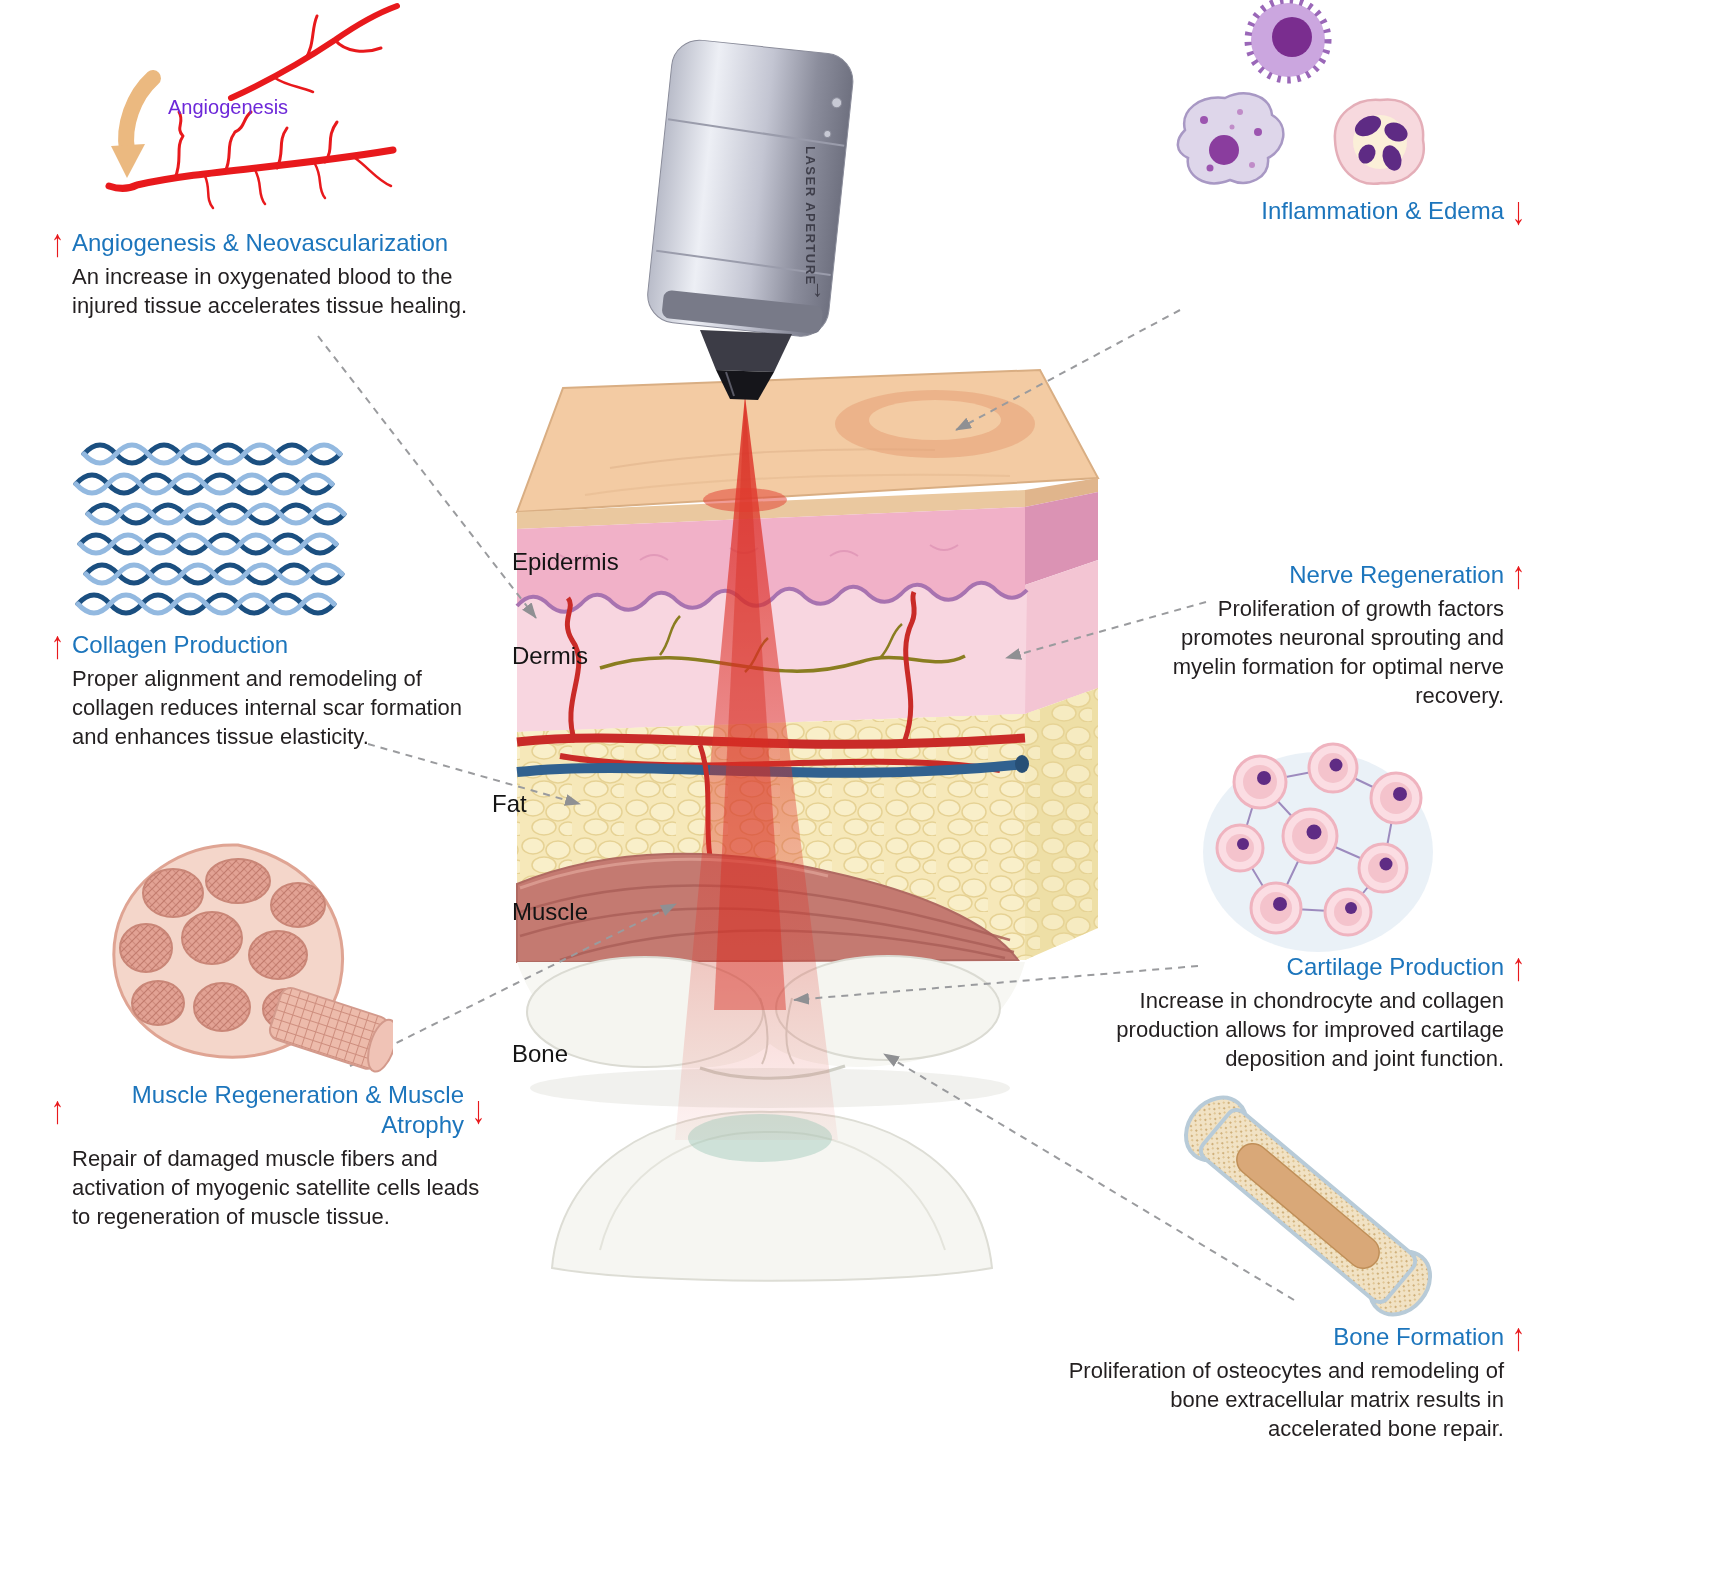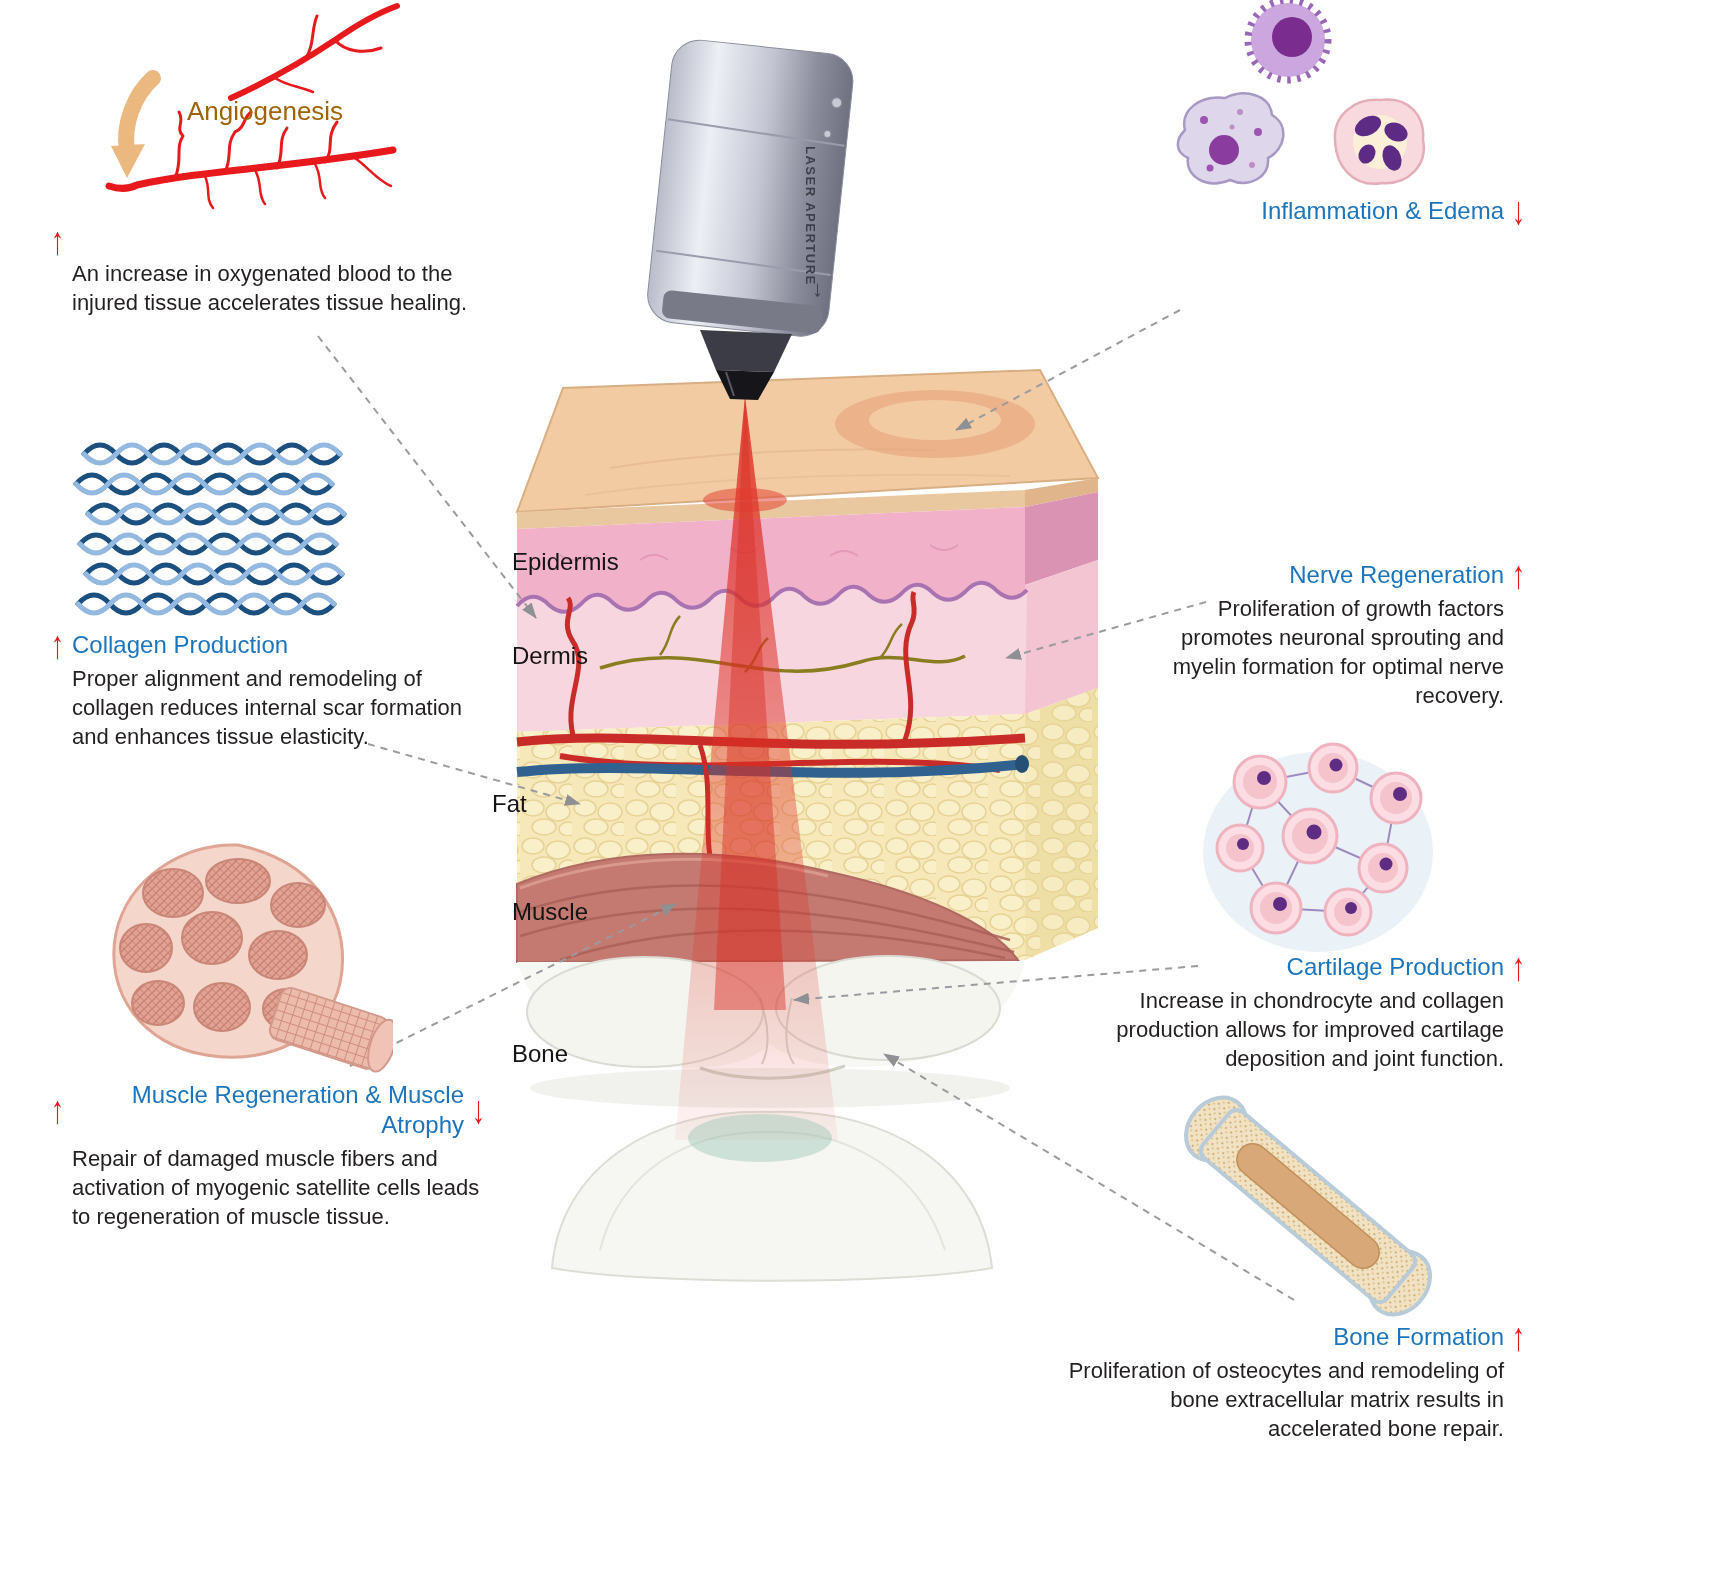--- a/index.html
+++ b/index.html
@@ -12,21 +12,21 @@
   .trow{display:flex;align-items:center;gap:5px;}
   .right{text-align:right;}
   .right .trow{justify-content:flex-end;}
   .left .trow h2{flex:0 1 auto;}
   .left p{margin-left:24px;}
   .right p{margin-right:24px;}
   .arr{color:var(--red);font-size:27px;line-height:1;display:inline-block;
        transform:scaleY(1.45);transform-origin:center;width:19px;text-align:center;flex:0 0 auto;}
   .tissue-label{position:absolute;font-size:24px;color:#141414;}
   .illu{position:absolute;}
-  .angio-word{position:absolute;font-size:26px;color:#a16207;margin-left:19px;}
+  .angio-word{position:absolute;font-size:20px;color:#6d28d9;}
   .device-label{position:absolute;left:800px;top:146px;writing-mode:vertical-lr;
        font-size:13px;font-weight:700;letter-spacing:1.5px;color:#3E3E4A;height:142px;line-height:1.5;}
   .laser-arrow{position:absolute;left:812px;top:276px;font-size:22px;font-weight:700;color:#3E3E4A;}
   svg{display:block;}
 </style>
 </head>
 <body>
 
 <div id="canvas">
 
@@ -339,20 +339,21 @@
         <ellipse cx="270" cy="128" rx="27" ry="34" fill="url(#stip)" stroke="#B8CBD8" stroke-width="4"></ellipse>
         <rect x="30" y="98" width="240" height="60" rx="10" fill="url(#stip)" stroke="#B8CBD8" stroke-width="4"></rect>
         <rect x="62" y="112" width="176" height="32" rx="16" fill="#D9A878" stroke="#C08F58" stroke-width="1.5"></rect>
       </g>
     </svg>
   </div>
 
   <div class="callout left" style="left:48px;top:228px;width:420px">
     <div class="trow">
       <span class="arr">↑</span>
+      <h2>Angiogenesis &amp; Neovascularization</h2>
     </div>
     <p>An increase in oxygenated blood to the injured tissue accelerates tissue healing.</p>
   </div>
 
   <div class="callout left" style="left:48px;top:630px;width:448px">
     <div class="trow">
       <span class="arr">↑</span>
       <h2>Collagen Production</h2>
     </div>
     <p>Proper alignment and remodeling of collagen reduces internal scar formation and enhances tissue elasticity.</p>

